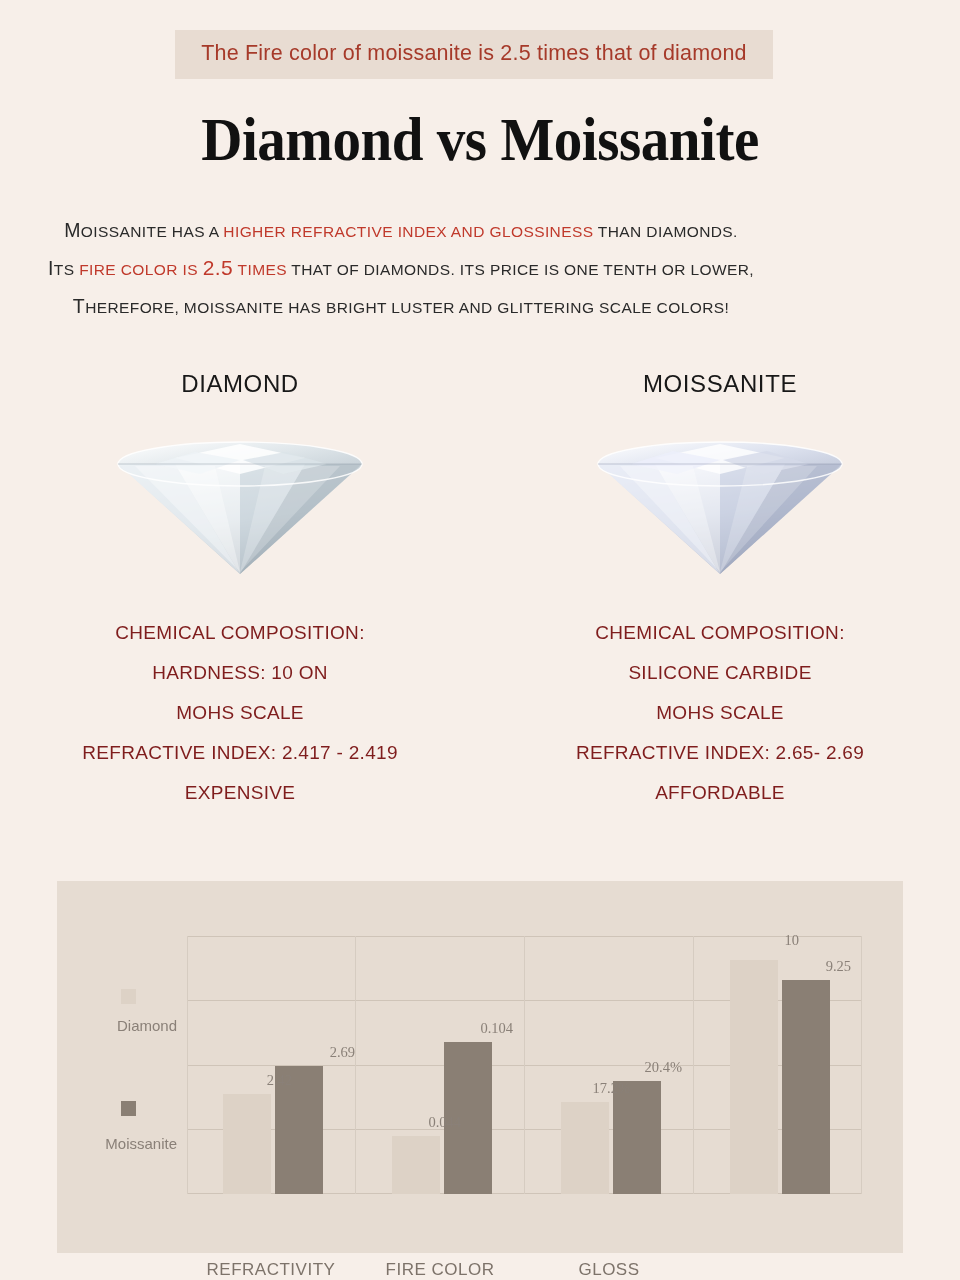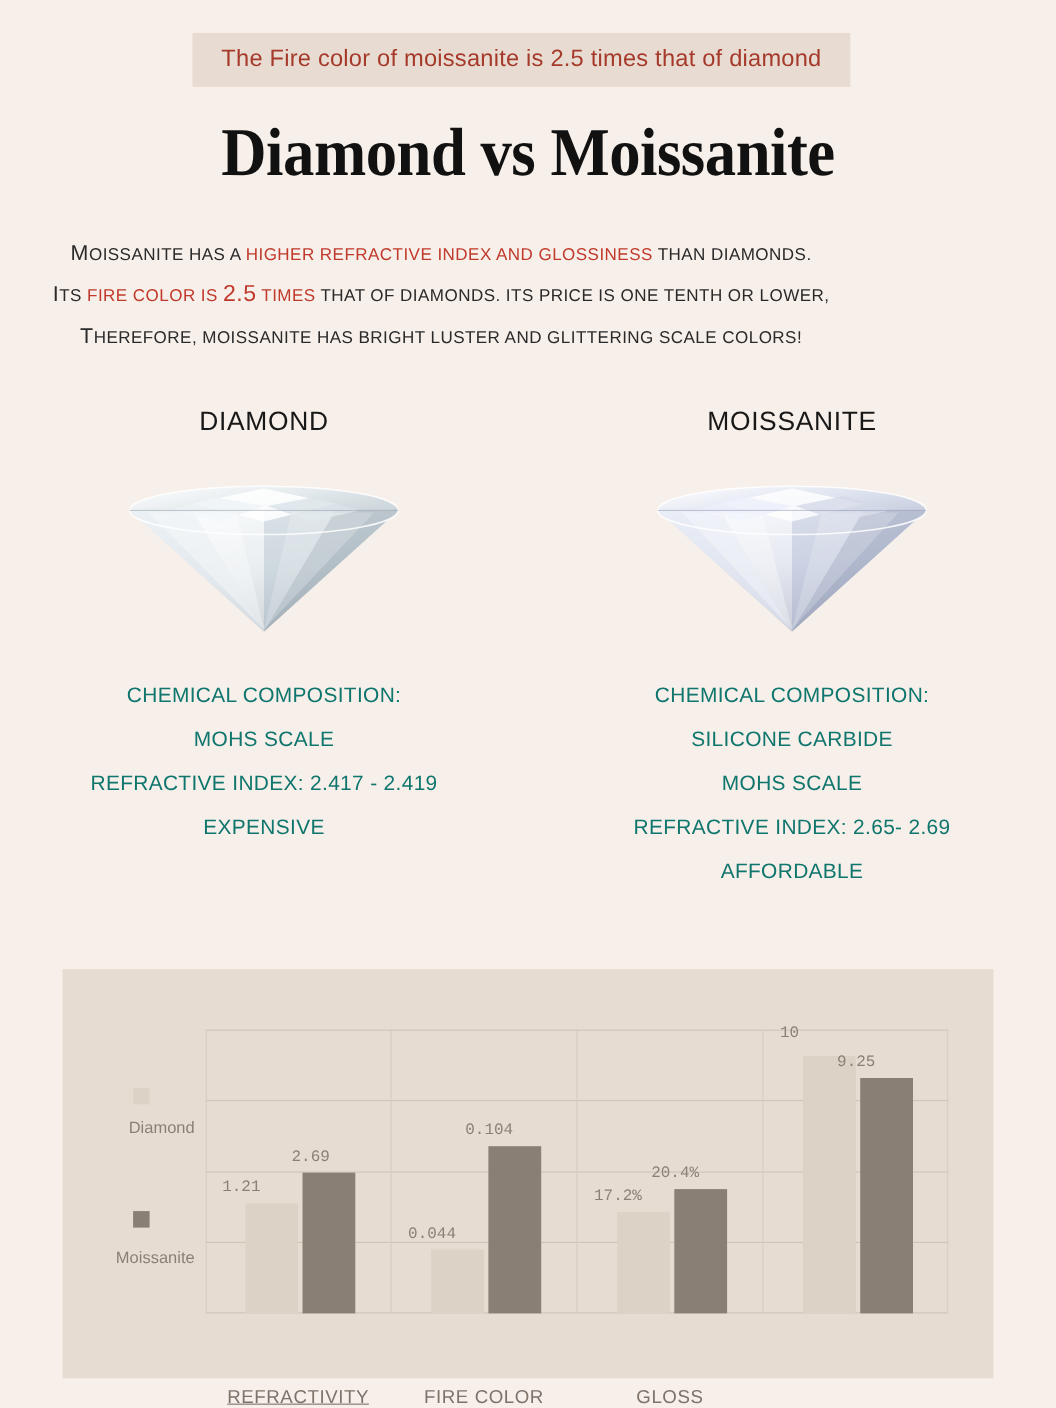--- a/index.html
+++ b/index.html
@@ -91,21 +91,21 @@
     margin: 0 auto;
     position: relative;
   }
   .stone svg { display: block; }
 
   .specs {
     margin-top: 34px;
     font-size: 19px;
     line-height: 40px;
     letter-spacing: 0.3px;
-    color: #0f766e;
+    color: #7f1d1d;
   }
   .specs div { white-space: nowrap; }
 
   
   .chart-panel {
     position: absolute;
     left: 57px;
     top: 881px;
     width: 846px;
     height: 372px;
@@ -151,24 +151,24 @@
   }
   .bar {
     position: absolute;
     bottom: 0;
   }
   .bar.light { background: #ddd2c6; }
   .bar.dark { background: #8a7f74; }
   .bar-label {
     position: absolute;
     width: 90px;
-    text-align: left;
+    text-align: right;
     font-size: 14.5px;
     color: #8a8078;
-    font-family: Liberation Mono, monospace;
+    font-family: Liberation Serif, serif;
   }
   .cat-label {
     position: absolute;
     top: 324px;
     text-align: center;
     font-size: 17px;
     letter-spacing: 0.5px;
     color: #7d736a;
   }
   .legend-item {
@@ -226,20 +226,21 @@
         <polygon points="60,44 125,30 190,44 125,60" fill="#ffffff" opacity="0.85"></polygon>
         <polygon points="40,50 80,38 125,46 85,60" fill="#eef3f6" opacity="0.8"></polygon>
         <polygon points="170,38 212,50 168,60 128,46" fill="#dbe3e9" opacity="0.8"></polygon>
         <path d="M20 52 L125 158 L100 52 Z" fill="#ffffff" opacity="0.35"></path>
         <path d="M150 52 L125 158 L225 52 Z" fill="#ffffff" opacity="0.22"></path>
         <path d="M3 50 L247 50" stroke="#8e9aa4" stroke-width="0.8" opacity="0.6"></path>
       </svg>
     </div>
     <div class="specs">
       <div>CHEMICAL COMPOSITION:</div>
+      <div>HARDNESS: 10 ON</div>
       <div>MOHS SCALE</div>
       <div>REFRACTIVE INDEX: 2.417 - 2.419</div>
       <div>EXPENSIVE</div>
     </div>
   </div>
 
   <div class="col">
     <div class="col-title">MOISSANITE</div>
     <div class="stone">
       <svg width="250" height="165" viewBox="0 0 250 165">
@@ -300,21 +301,21 @@
 
       <div class="vline" style="left:0;"></div>
       <div class="vline" style="left:168px;"></div>
       <div class="vline" style="left:337px;"></div>
       <div class="vline" style="left:506px;"></div>
       <div class="vline" style="left:674px;"></div>
 
       <div class="group" style="left:0; width:168px;">
         <div class="bar light" style="left:36px; width:48px; height:100px;"></div>
         <div class="bar dark" style="left:88px; width:48px; height:128px;"></div>
-        <div class="bar-label" style="left:15px; top:136px;">1.21</div>
+        <div class="bar-label" style="left:15px; top:136px;">2.42</div>
         <div class="bar-label" style="left:78px; top:108px;">2.69</div>
       </div>
 
       <div class="group" style="left:169px; width:168px;">
         <div class="bar light" style="left:36px; width:48px; height:58px;"></div>
         <div class="bar dark" style="left:88px; width:48px; height:152px;"></div>
         <div class="bar-label" style="left:15px; top:178px;">0.044</div>
         <div class="bar-label" style="left:67px; top:84px;">0.104</div>
       </div>
 
@@ -325,20 +326,20 @@
         <div class="bar-label" style="left:67px; top:123px;">20.4%</div>
       </div>
 
       <div class="group" style="left:507px; width:168px;">
         <div class="bar light" style="left:36px; width:48px; height:234px;"></div>
         <div class="bar dark" style="left:88px; width:48px; height:214px;"></div>
         <div class="bar-label" style="left:15px; top:-4px;">10</div>
         <div class="bar-label" style="left:67px; top:22px;">9.25</div>
       </div>
 
-      <div class="cat-label" style="left:0; width:168px;text-decoration:underline;">REFRACTIVITY</div>
+      <div class="cat-label" style="left:0; width:168px;">REFRACTIVITY</div>
       <div class="cat-label" style="left:169px; width:168px;">FIRE COLOR</div>
       <div class="cat-label" style="left:338px; width:168px;">GLOSS</div>
       <div class="cat-label" style="left:479px; width:168px;margin-top:34px;">HARDNESS</div>
 
     </div>
   </div>
 </div>
 
 </body></html>

